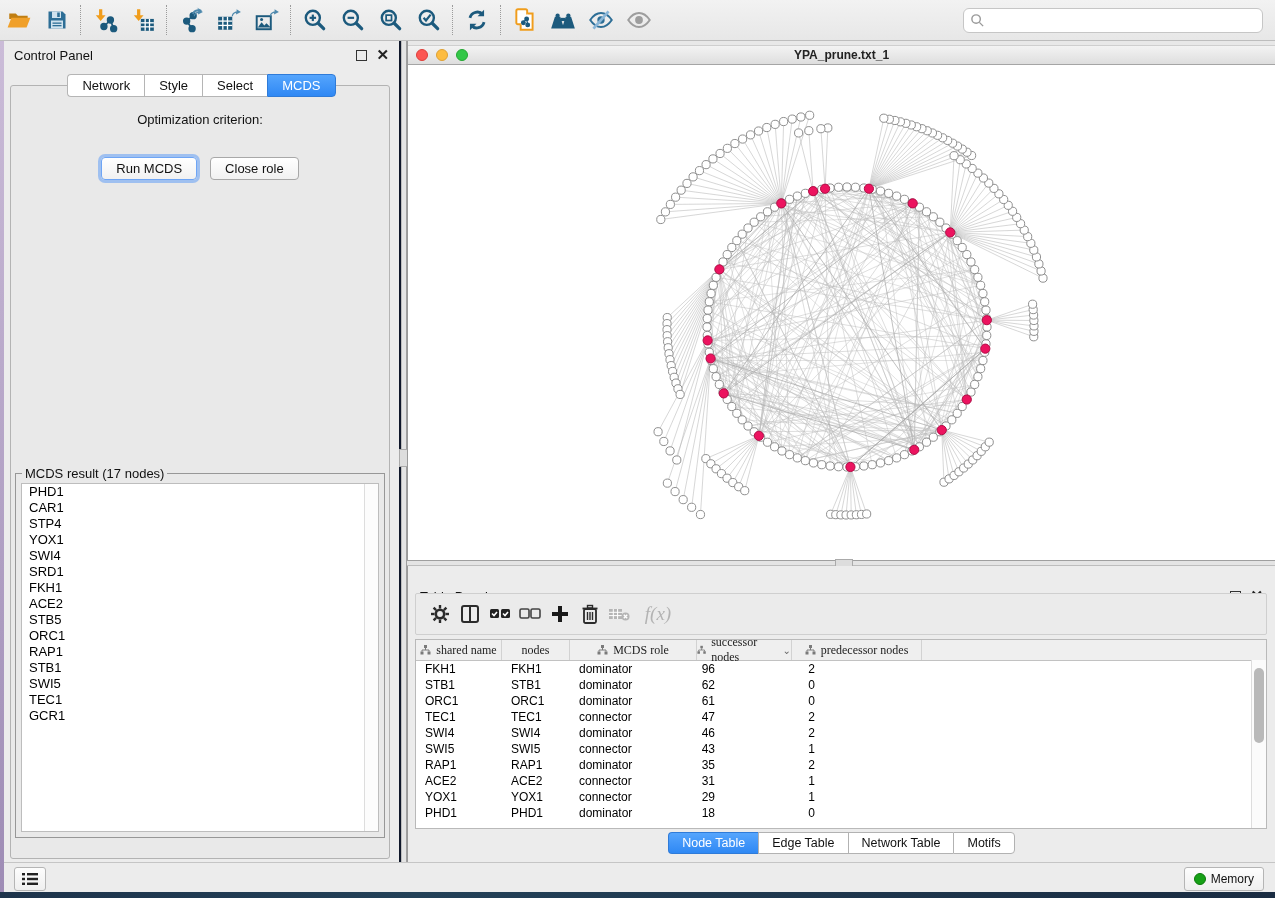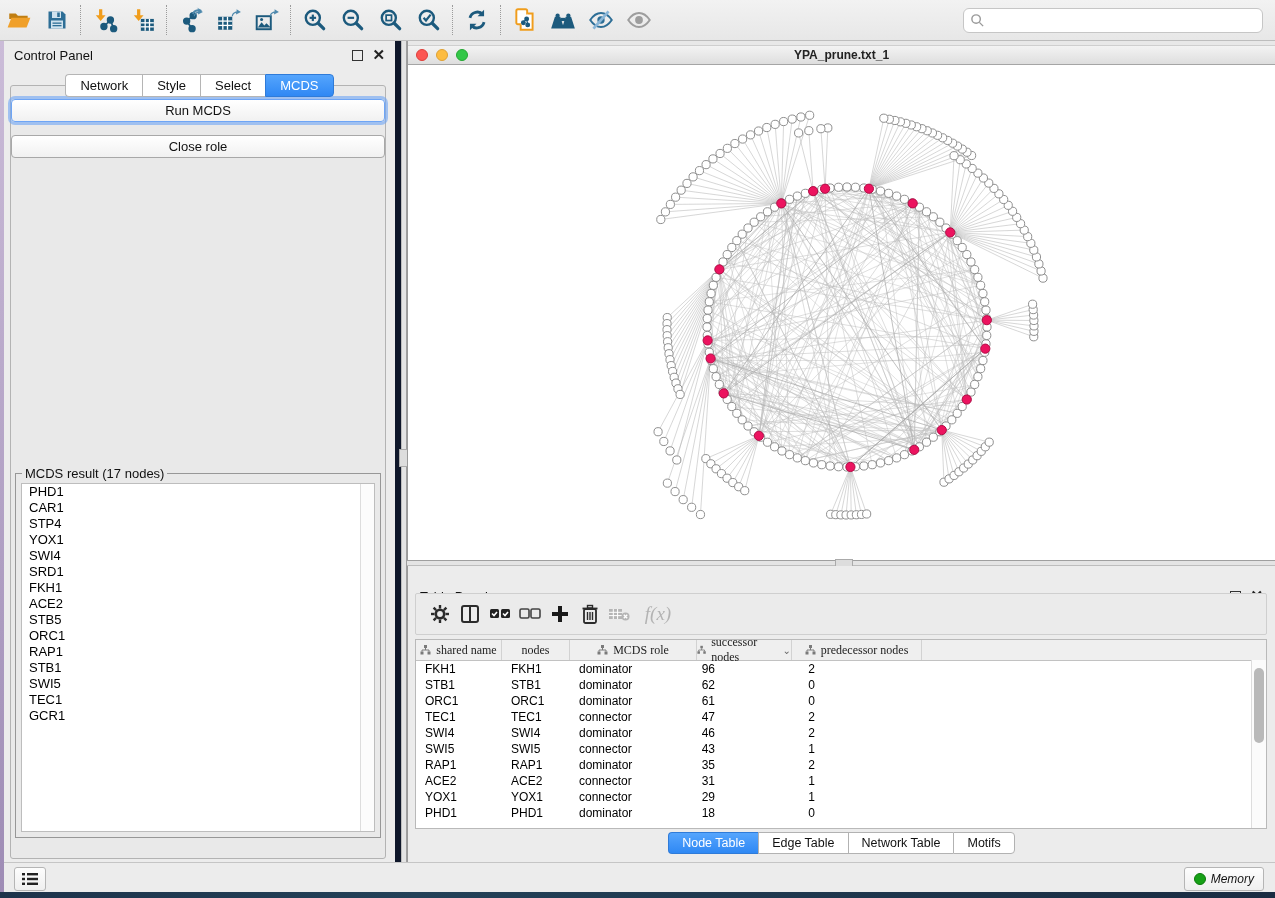--- a/index.html
+++ b/index.html
@@ -11,41 +11,41 @@
   .wall-left{left:0;top:41px;bottom:6px;width:4px;background:linear-gradient(#cbbcd8,#9e8cb5);border-right:1px solid #6d5f82;}
   
   .toolbar{left:0;top:0;width:1275px;height:41px;background:linear-gradient(#f2f2f2,#e7e7e7);
            border-bottom:1px solid #bdbdbd;display:flex;align-items:center;box-sizing:border-box;}
   .tbtn{width:38px;height:34px;display:flex;align-items:center;justify-content:center;flex:0 0 auto;}
   .tsep{width:1px;height:30px;border-left:1px dotted #9b9b9b;margin:0 4px;flex:0 0 auto;}
   .searchbox{margin-left:auto;margin-right:12px;width:300px;height:25px;background:#fff;border:1px solid #c6c6c6;
              border-radius:6px;display:flex;align-items:center;padding:0 6px;box-sizing:border-box;}
   .searchbox input{border:none;outline:none;flex:1;font-size:12px;font-family:"Liberation Sans",sans-serif;background:transparent;}
   
-  .control-panel{left:4px;top:41px;width:397px;height:821px;background:#ececec;box-sizing:border-box;border-right:6px solid #0f172a;padding-left:40px;}
+  .control-panel{left:4px;top:41px;width:397px;height:821px;background:#ececec;box-sizing:border-box;border-right:2px solid #0f172a;padding-left:40px;}
   .cp-head{position:absolute;left:0;top:0;right:0;height:28px;display:flex;align-items:center;padding:0 10px;box-sizing:border-box;}
   .cp-title{font-size:13px;color:#111;}
   .winbtns{margin-left:auto;display:flex;align-items:center;gap:9px;}
   .float-ic{width:9px;height:9px;border:1.6px solid #333;display:inline-block;}
   .close-ic{font-size:15px;font-weight:bold;color:#222;line-height:10px;}
   .cp-tabs{position:absolute;top:33px;left:0;right:0;display:flex;justify-content:center;z-index:3;}
   .cp-tab{background:#fff;border:1px solid #b5b5b5;border-right:none;padding:3px 14px;font-size:13px;color:#111;}
   .cp-tab:first-child{border-radius:4px 0 0 4px;}
   .cp-tab:last-child{border-right:1px solid #b5b5b5;border-radius:0 4px 4px 0;}
   .cp-tab.active{background:linear-gradient(#55a5fd,#2f88f4);color:#fff;border-color:#2f7bd8;}
   .cp-body{position:absolute;top:44px;left:6px;right:9px;bottom:3px;border:1px solid #b3b3b3;border-radius:3px;background:#e9e9e9;}
   .opt-label{margin-top:26px;text-align:center;font-size:13px;color:#111;}
   .dropdown{margin:8px auto 0;width:314px;height:22px;background:#fff;border:1px solid #ababab;border-radius:4px;
             display:flex;align-items:center;box-sizing:border-box;}
   .dropdown .val{flex:1;font-size:13px;padding-left:8px;color:#111;white-space:nowrap;}
   .stepper{width:19px;height:20px;background:linear-gradient(#5ba8fd,#2f84f2);border-radius:0 3px 3px 0;
            display:flex;flex-direction:column;align-items:center;justify-content:center;gap:2px;}
   .stepper .up{width:0;height:0;border-left:3.5px solid transparent;border-right:3.5px solid transparent;border-bottom:4px solid #fff;}
   .stepper .dn{width:0;height:0;border-left:3.5px solid transparent;border-right:3.5px solid transparent;border-top:4px solid #fff;}
-  .btnrow{margin-top:13px;display:flex;justify-content:center;gap:13px;flex-direction:column;}
+  .btnrow{margin-top:30px;display:flex;justify-content:center;gap:13px;}
   .mbtn{background:linear-gradient(#fff,#f1f1f1);border:1px solid #a8a8a8;border-radius:4px;font-size:13px;
         padding:3px 14px;color:#111;font-family:"Liberation Sans",sans-serif;}
   .mbtn.focused{box-shadow:0 0 0 3px rgba(110,165,245,.6);border-color:#6ea5f5;}
   .result-box{position:absolute;left:4px;right:4px;top:380px;bottom:20px;border:1px solid #979797;margin:0;padding:0 0 0 0;background:#e9e9e9;}
   .result-box legend{font-size:13px;padding:0 3px;margin-left:6px;color:#111;}
   .result-list{position:absolute;left:5px;right:5px;top:2px;bottom:5px;background:#fff;border:1px solid #bdbdbd;overflow:hidden;}
   .result-item{font-size:13px;line-height:16px;padding-left:7px;color:#000;}
   .result-scroll{position:absolute;right:0;top:0;bottom:0;width:13px;background:#fcfcfc;border-left:1px solid #ddd;}
   
   .v-split{left:401px;top:41px;width:6px;height:821px;background:#e4e4e4;border-left:1px solid #bdbdbd;border-right:1px solid #9f9f9f;box-sizing:border-box;}
@@ -79,21 +79,21 @@
   .trow{display:flex;height:16px;align-items:center;}
   .td{font-size:12px;color:#000;box-sizing:border-box;white-space:nowrap;}
   .tbl-scroll{position:absolute;right:0;top:20px;bottom:0;width:14px;background:#fbfbfb;border-left:1px solid #ddd;}
   .tbl-thumb{position:absolute;left:2px;right:2px;top:8px;height:75px;background:#b9b9b9;border-radius:5px;}
   .tp-tabs{position:absolute;left:0;right:0;top:266px;display:flex;justify-content:center;}
   .tp-tab{background:#fff;border:1px solid #b2b2b2;border-right:none;padding:3px 13px;font-size:12.5px;color:#111;}
   .tp-tab:first-child{border-radius:4px 0 0 4px;}
   .tp-tab:last-child{border-right:1px solid #b2b2b2;border-radius:0 4px 4px 0;}
   .tp-tab.active{background:linear-gradient(#55a5fd,#2f88f4);color:#fff;border-color:#2f7bd8;}
   
-  .statusbar{left:4px;right:0;top:862px;height:30px;background:#ececec;border-top:1px solid #c5c5c5;box-sizing:border-box;font-style:italic;}
+  .statusbar{left:4px;right:0;top:862px;height:30px;background:#ececec;border-top:1px solid #c5c5c5;box-sizing:border-box;}
   .sb-left{position:absolute;left:10px;top:4px;width:30px;height:22px;background:linear-gradient(#fdfdfd,#efefef);
            border:1px solid #b5b5b5;border-radius:3px;display:flex;align-items:center;justify-content:center;}
   .memory-btn{position:absolute;right:11px;top:4px;height:22px;background:linear-gradient(#fdfdfd,#efefef);
               border:1px solid #b5b5b5;border-radius:3px;display:flex;align-items:center;gap:5px;padding:0 9px;}
   .mem-dot{width:10px;height:10px;border-radius:50%;background:#17a117;border:1px solid #0c7a0c;}
   .memory-btn span{font-size:12px;color:#111;}
 </style>
 </head>
 <body>
 
@@ -270,20 +270,21 @@
       <span class="close-ic">✕</span>
     </span>
   </div>
   <div class="cp-tabs" id="cp-tabs">
       <div class="cp-tab">Network</div>
       <div class="cp-tab">Style</div>
       <div class="cp-tab">Select</div>
       <div class="cp-tab active">MCDS</div>
     </div>
   <div class="cp-body">
+    <div class="opt-label">Optimization criterion:</div>
     <div class="btnrow">
       <button class="mbtn focused">Run MCDS</button>
       <button class="mbtn">Close role</button>
     </div>
     <fieldset class="result-box">
       <legend>MCDS result (17 nodes)</legend>
       <div class="result-list" id="result-list">
         <div class="result-scroll"></div>
       <div class="result-item">PHD1</div>
           <div class="result-item">CAR1</div>

